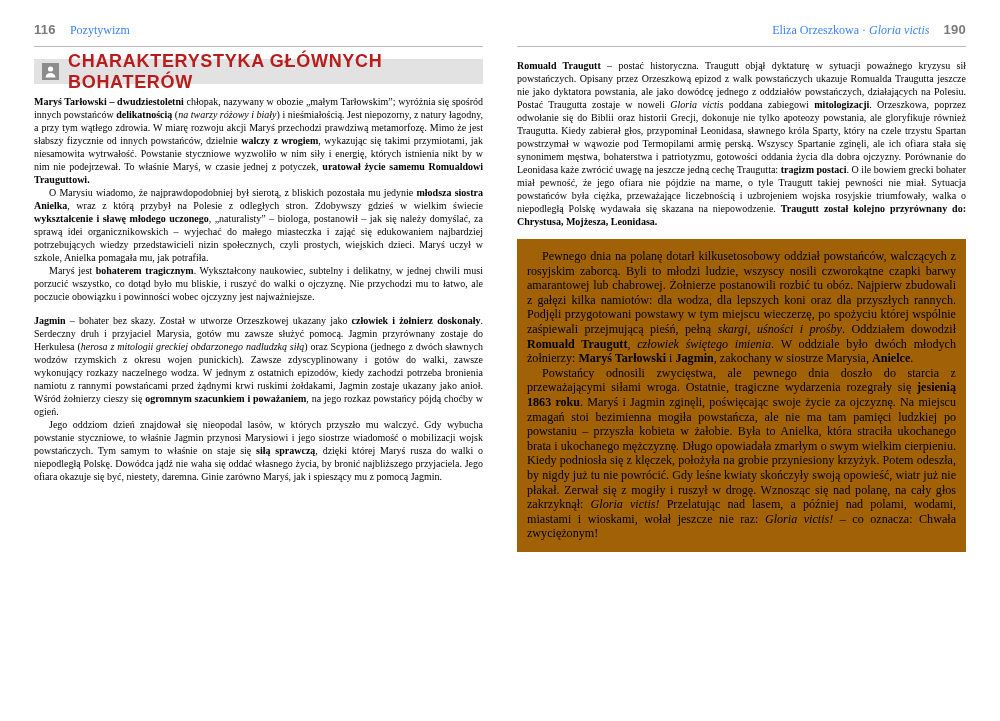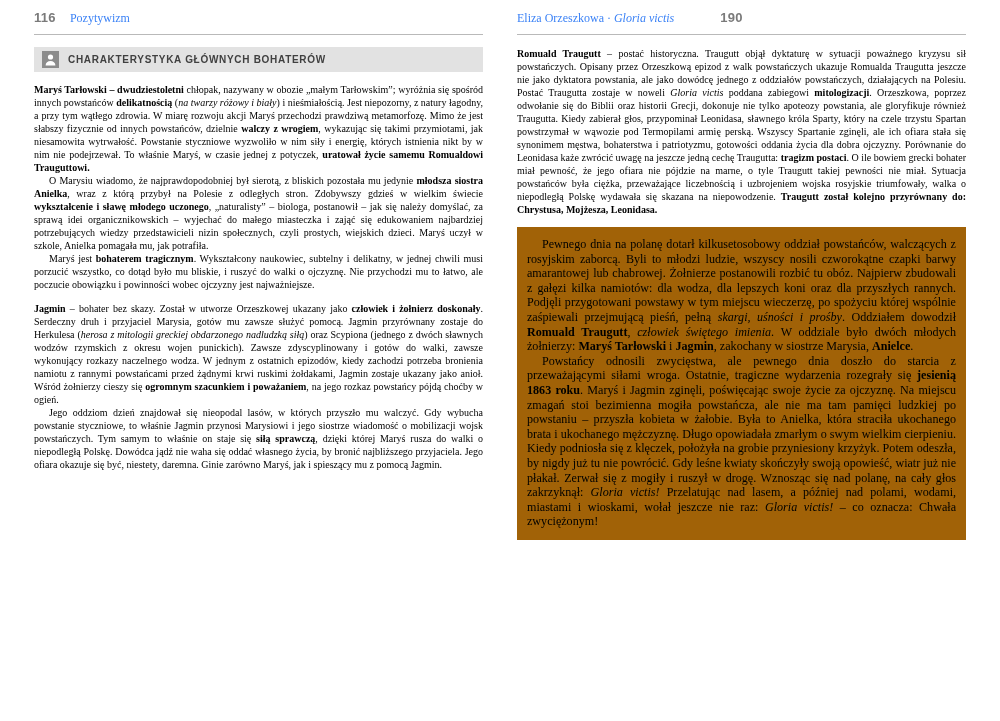--- a/index.html
+++ b/index.html
@@ -12,31 +12,31 @@
     background: #ffffff;
     font-family: "Liberation Serif", serif;
     color: #000;
     overflow: hidden;
   }
   .page {
     position: relative;
     width: 1000px;
     height: 712px;
     box-sizing: border-box;
-    padding: 10px 34px 20px 34px;
+    padding: 22px 34px 20px 34px;
   }
   
   .runhead {
     display: flex;
     align-items: baseline;
     height: 22px;
     font-size: 11.5px;
   }
   .runhead-left { justify-content: flex-start; }
-  .runhead-right { justify-content: flex-start; gap: 32px; }
+  .runhead-right { justify-content: flex-end; }
   .folio {
     font-family: "Liberation Sans", sans-serif;
     font-weight: bold;
     font-size: 13px;
     color: #7a7a7a;
     letter-spacing: .3px;
   }
   .runhead-title {
     font-family: "Liberation Serif", serif;
     font-size: 12px;
@@ -88,23 +88,23 @@
     flex: 0 0 17px;
     background: #8c8c8c;
     position: relative;
     margin-right: 9px;
     border-radius: 1px;
   }
   .secbar .icon svg { display: block; }
   .secbar .label {
     font-family: "Liberation Sans", sans-serif;
     font-weight: bold;
-    font-size: 10px;
+    font-size: 18px;
     letter-spacing: .7px;
-    color: #404040;
+    color: #b91c1c;
   }
   
   .shaded {
     background: #a16207;
     padding: 10px 10px 11px 10px;
     box-sizing: border-box;
   }
   .shaded p {
     font-size: 12.1px;
     line-height: 14.6px;

